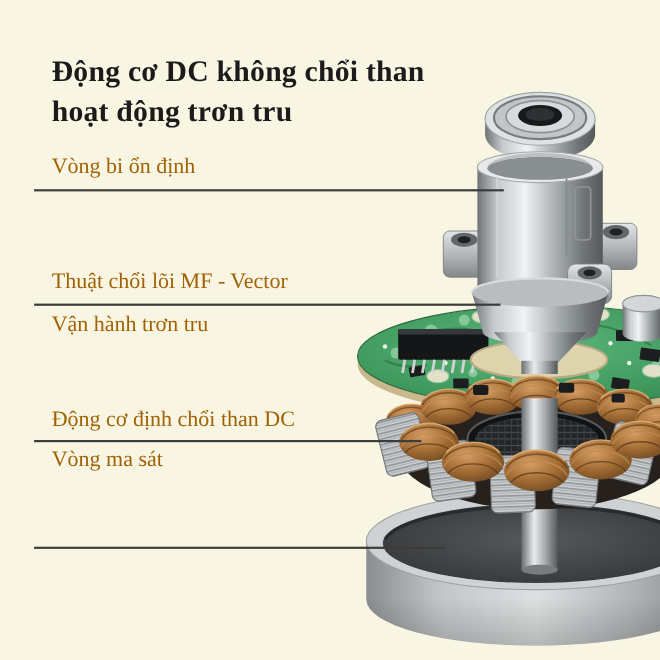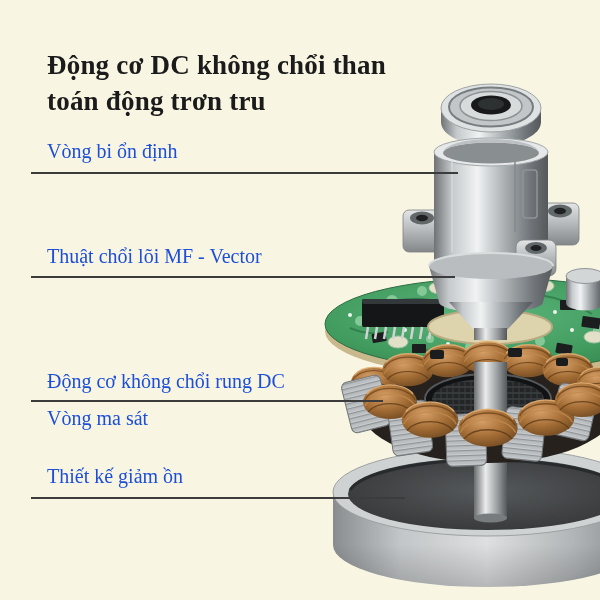--- a/index.html
+++ b/index.html
@@ -10,21 +10,21 @@
     font-family:Liberation Serif, serif;
   }
   .art { position:absolute; left:0; top:0; }
   .title {
     position:absolute; left:47px; top:47px;
     font-size:27px; font-weight:bold; color:#1b1b1b;
     line-height:36px; letter-spacing:0.2px; white-space:nowrap;
   }
   .label {
     position:absolute; left:47px;
-    font-size:20px; color:#1d4ed8; white-space:nowrap; line-height:24px;
+    font-size:20px; color:#a16207; white-space:nowrap; line-height:24px;
   }
   .leader {
     position:absolute; left:31px; height:1.6px; background:#3c3c3c;
   }
 </style>
 </head>
 <body>
 
 <div class="canvas">
 
@@ -258,29 +258,29 @@
         <use href="#coil" transform="translate(430 420) scale(1.05)"></use>
         <use href="#coil" transform="translate(488 428) scale(1.1)"></use>
         <use href="#coil" transform="translate(546 418) scale(1.05)"></use>
         <use href="#coil" transform="translate(582 400) scale(1.0)"></use>
       </g>
     </g>
   </svg>
 
   <div class="title">
     <div>Động cơ DC không chổi than</div>
-    <div>toán động trơn tru</div>
+    <div>hoạt động trơn tru</div>
   </div>
 
   <div class="label" style="top:139px">Vòng bi ổn định</div>
   <div class="leader" style="top:172px;width:427px"></div>
 
   <div class="label" style="top:244px">Thuật chổi lõi MF - Vector</div>
   <div class="leader" style="top:276px;width:424px"></div>
-
-  <div class="label" style="top:369px">Động cơ không chổi rung DC</div>
+  <div class="label" style="top:283px">Vận hành trơn tru</div>
+
+  <div class="label" style="top:369px">Động cơ định chổi than DC</div>
   <div class="leader" style="top:400px;width:352px"></div>
   <div class="label" style="top:406px">Vòng ma sát</div>
 
-  <div class="label" style="top:464px">Thiết kế giảm ồn</div>
   <div class="leader" style="top:497px;width:374px"></div>
 
 </div>
 
 </body></html>

